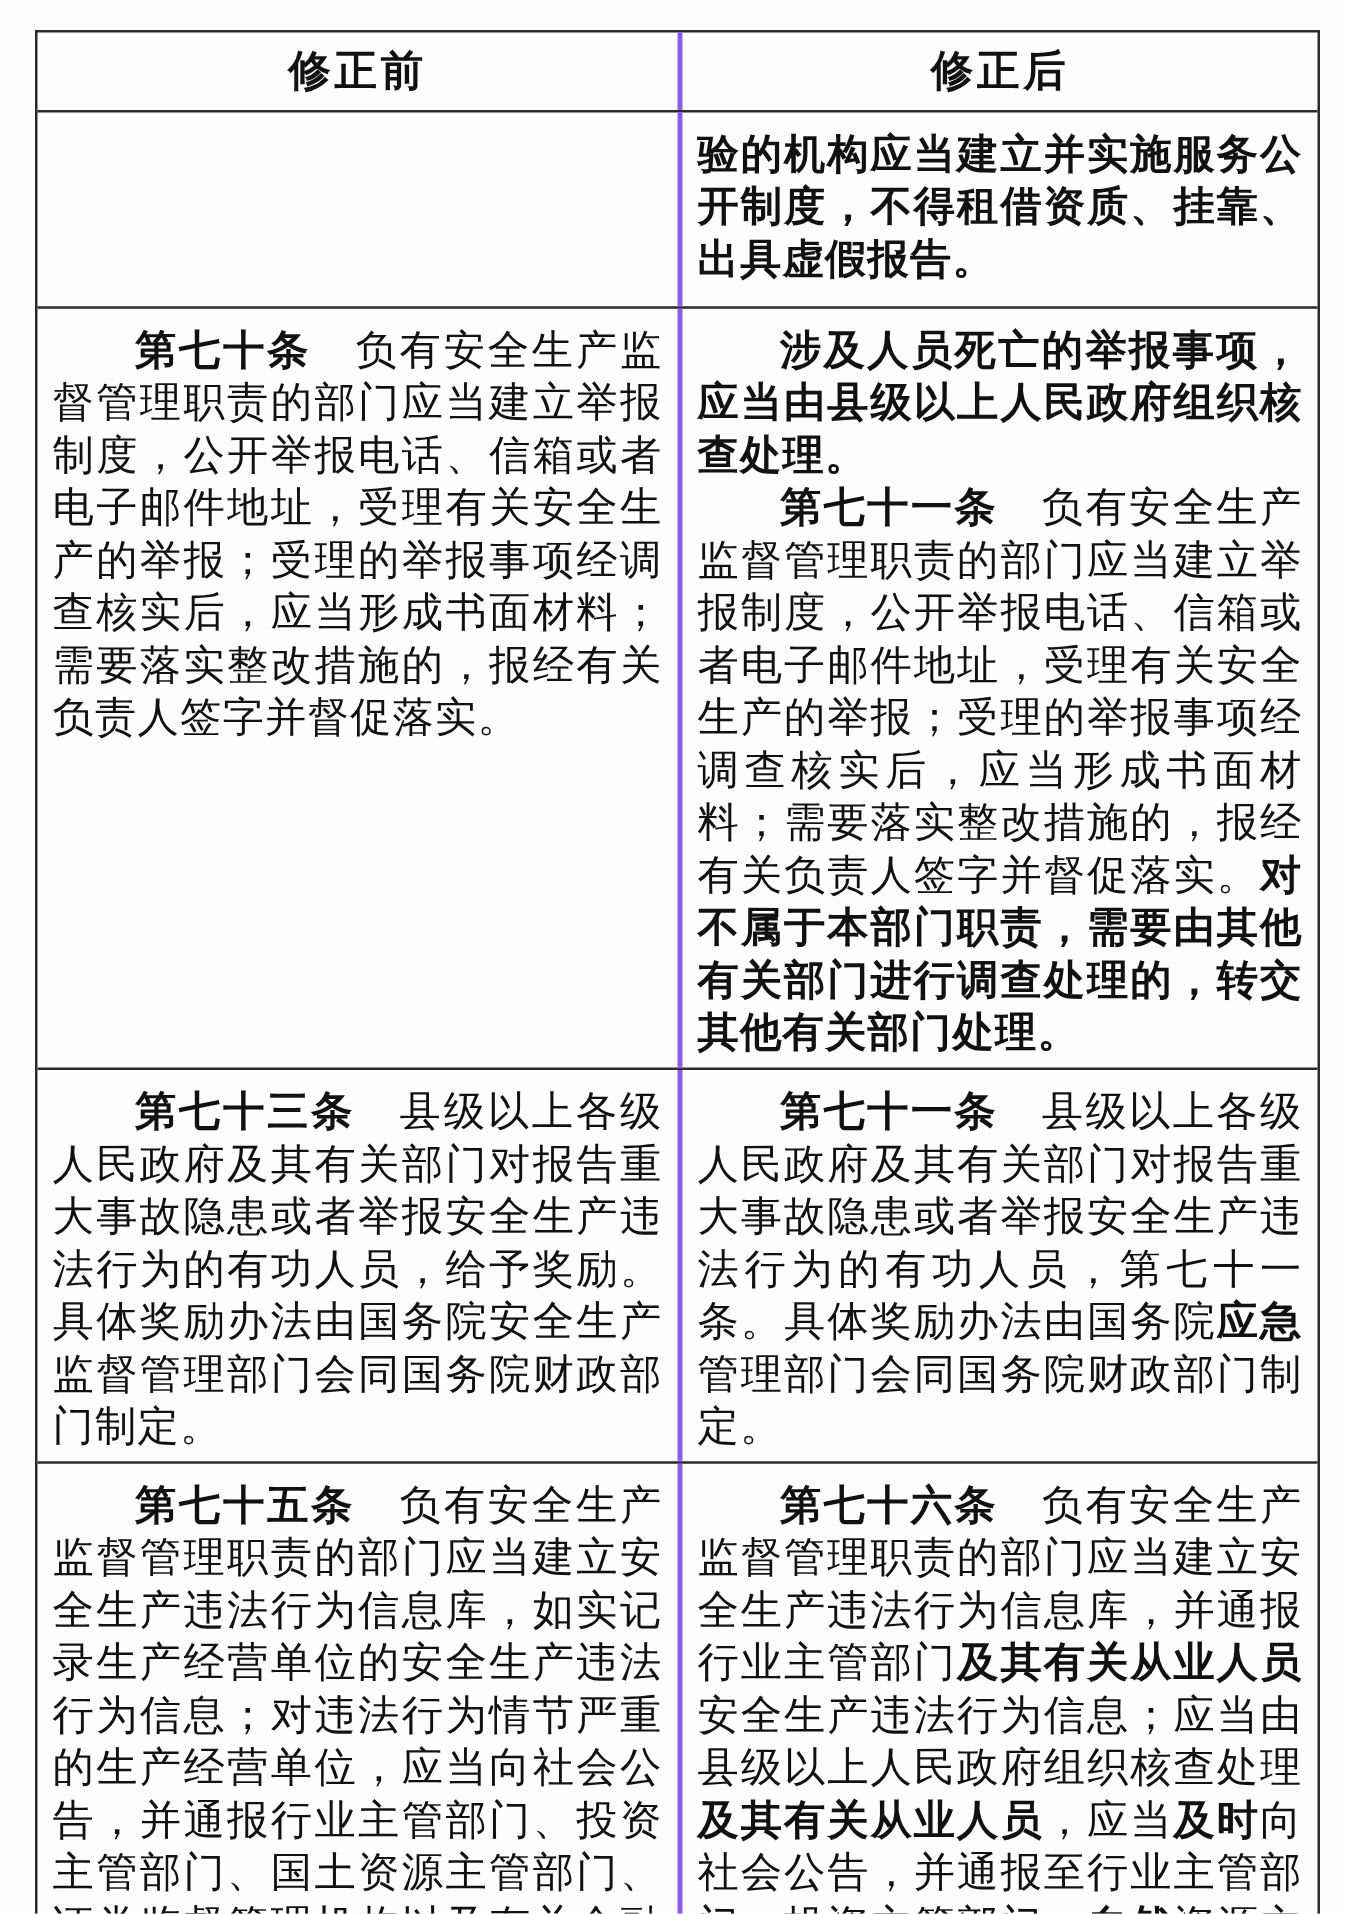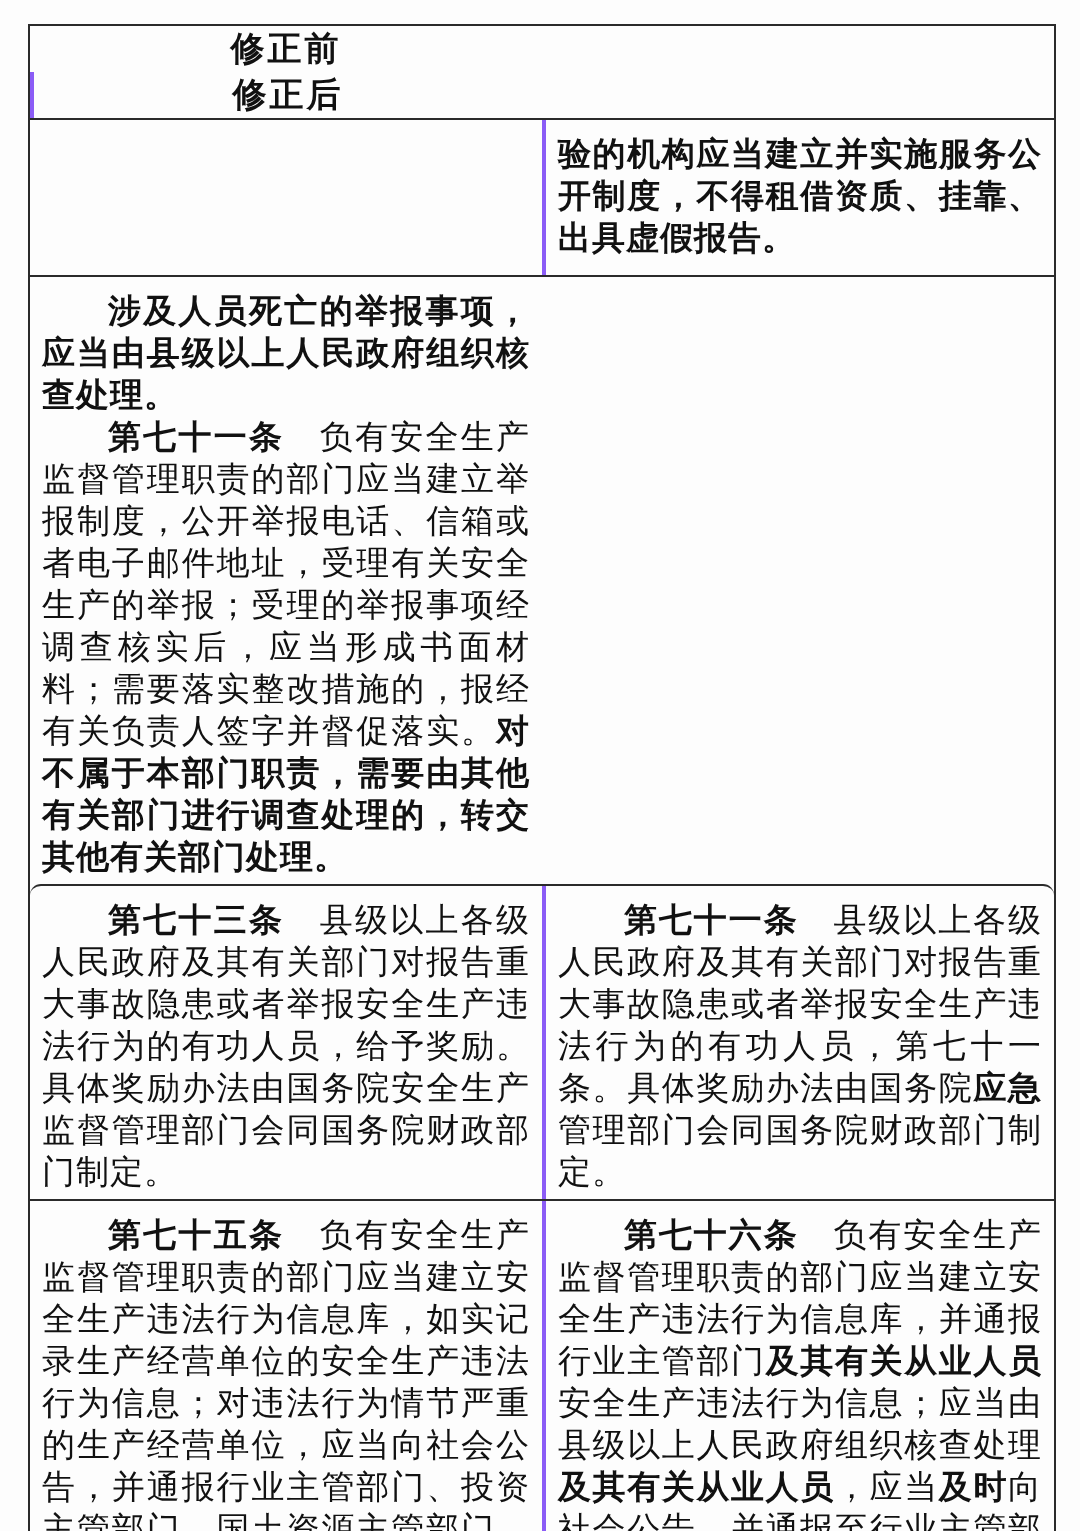--- a/index.html
+++ b/index.html
@@ -23,21 +23,21 @@
     width: 1028px;
     border: 2px solid #2b2b2b;
     background: #fdfdfd;
     box-sizing: border-box;
   }
   .row {
     display: flex;
     align-items: stretch;
     border-top: 2px solid #2b2b2b;
   }
-  .row:first-child { border-top: none; flex-direction: column; }
+  .row:first-child { border-top: none; }
   .cell {
     width: 50%;
     box-sizing: border-box;
     padding: 13px 12px 6px 12px;
     overflow: hidden;
   }
   .cell + .cell { border-left: 4px solid #8b5cf6; }
 
   .header-row { min-height: 62px; }
   .header-row .cell {
@@ -48,21 +48,21 @@
   }
   .th-label {
     font-family: "Liberation Sans", sans-serif;
     font-weight: 700;
     font-size: 34px;
     letter-spacing: 3px;
   }
 
   .row-1 { min-height: 155px; }
   .row-2 { min-height: 529px; }
-  .row-3 { min-height: 263px; border-radius: 11px; }
+  .row-3 { min-height: 263px; }
   .row-4 { height: 462px; }
   .row-4 .cell { overflow: hidden; }
 
   .para {
     margin: 0;
     font-size: 33px;
     line-height: 42px;
     letter-spacing: 1px;
     text-align: justify;
     text-justify: inter-character;
@@ -92,20 +92,23 @@
 
     <div class="row row-1">
       <div class="cell"></div>
       <div class="cell">
           <p class="para"><span class="b">验的机构应当建立并实施服务公开制度，不得租借资质、挂靠、出具虚假报告。</span></p>
         </div>
     </div>
 
     <div class="row row-2">
       <div class="cell">
+          <p class="para indent"><span class="b">第七十条</span><span>　负有安全生产监督管理职责的部门应当建立举报制度，公开举报电话、信箱或者电子邮件地址，受理有关安全生产的举报；受理的举报事项经调查核实后，应当形成书面材料；需要落实整改措施的，报经有关负责人签字并督促落实。</span></p>
+        </div>
+      <div class="cell">
           <p class="para indent"><span class="b">涉及人员死亡的举报事项，应当由县级以上人民政府组织核查处理。</span></p>
           <p class="para indent"><span class="b">第七十一条</span><span>　负有安全生产监督管理职责的部门应当建立举报制度，公开举报电话、信箱或者电子邮件地址，受理有关安全生产的举报；受理的举报事项经调查核实后，应当形成书面材料；需要落实整改措施的，报经有关负责人签字并督促落实。</span><span class="b">对不属于本部门职责，需要由其他有关部门进行调查处理的，转交其他有关部门处理。</span></p>
         </div>
     </div>
 
     <div class="row row-3">
       <div class="cell">
           <p class="para indent"><span class="b">第七十三条</span><span>　县级以上各级人民政府及其有关部门对报告重大事故隐患或者举报安全生产违法行为的有功人员，给予奖励。具体奖励办法由国务院安全生产监督管理部门会同国务院财政部门制定。</span></p>
         </div>
       <div class="cell">

